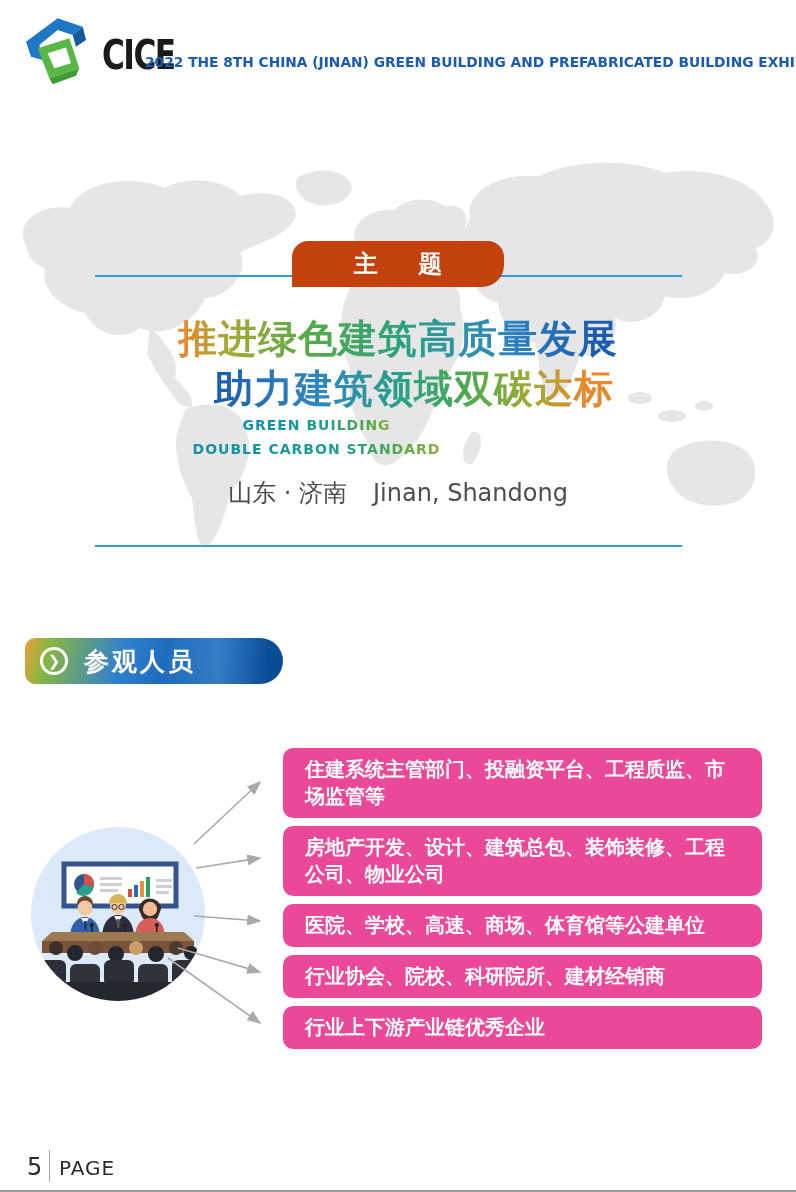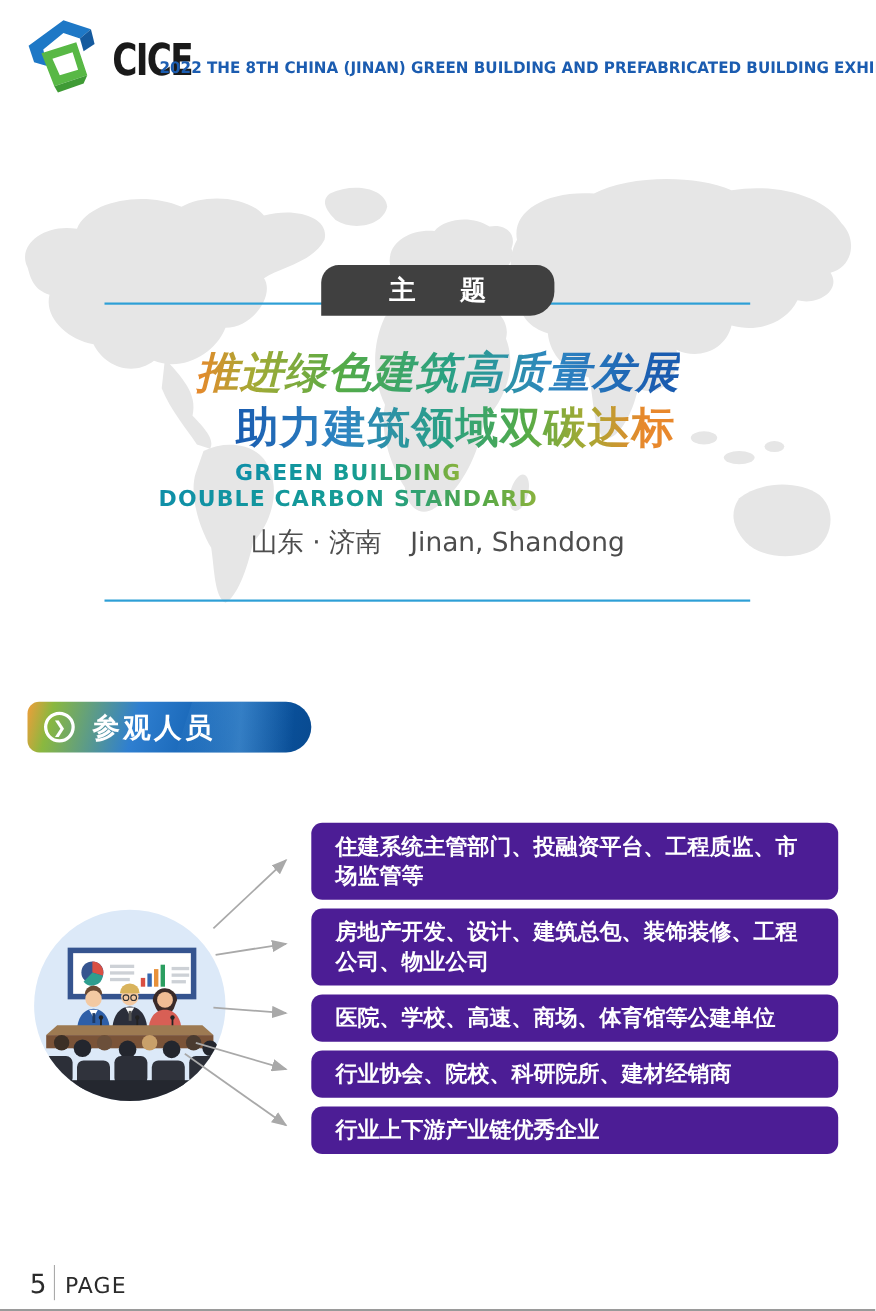--- a/index.html
+++ b/index.html
@@ -17,34 +17,34 @@
             color:#1b5cb0;white-space:nowrap;transform:scaleX(.95);transform-origin:left;}
 
   
   .map-bg{position:absolute;left:0;top:148px;width:796px;height:420px;}
 
   
   .rule{position:absolute;height:2px;background:#2d9fd6;}
   .rule-1{left:95px;width:587px;top:275px;}
   .rule-2{left:95px;width:587px;top:545px;}
   .theme-tab{position:absolute;left:50%;transform:translateX(-50%);top:241px;width:212px;height:46px;
-             background:#404040;border-radius:16px 16px 22px 0;z-index:2;
+             background:#c2410c;border-radius:16px 16px 22px 0;z-index:2;
              color:#fff;font-size:24px;font-weight:bold;text-align:center;line-height:46px;
              letter-spacing:16px;text-indent:16px;}
   .headline{position:absolute;left:0;width:796px;text-align:center;font-weight:800;
             font-size:39px;letter-spacing:1px;z-index:2;}
   .headline span{display:inline-block;-webkit-background-clip:text;background-clip:text;color:transparent;}
-  .headline-1{top:312px;font-style:italic;}
+  .headline-1{top:312px;}
   .headline-1 span{background-image:linear-gradient(90deg,#e8882c 0%,#a3aa35 12%,#55ab47 30%,#2aa183 52%,#2f86c2 74%,#1a5cb0 95%);
                    -webkit-background-clip:text;background-clip:text;}
   .headline-2{top:362px;padding-left:16px;}
   .headline-2 span{background-image:linear-gradient(90deg,#1a5cb0 0%,#2f86c2 25%,#2aa183 48%,#55ab47 66%,#a3aa35 79%,#e8882c 93%);
                    -webkit-background-clip:text;background-clip:text;}
   .subline{position:absolute;left:0;width:633px;text-align:center;font-weight:bold;
-           font-size:20px;letter-spacing:1px;z-index:2;}
+           font-size:14px;letter-spacing:1px;z-index:2;}
   .subline span{display:inline-block;background-image:linear-gradient(90deg,#0f8fa8 0%,#169d93 55%,#55a847 85%,#8bb33f 100%);
                 -webkit-background-clip:text;background-clip:text;color:transparent;}
   .subline-1{top:417px;}
   .subline-2{top:441px;}
   .location{position:absolute;left:0;top:477px;width:796px;text-align:center;
             font-size:24px;color:#4d4d4d;z-index:2;}
   .location .cn{margin-right:26px;}
 
   
   .section-pill{position:absolute;left:25px;top:638px;width:258px;height:46px;border-radius:12px 26px 26px 12px;
@@ -55,21 +55,21 @@
                 transform:skewX(-18deg);}
   .pill-chevron{width:28px;height:28px;border:3px solid #fff;border-radius:50%;margin-left:15px;
                 display:flex;align-items:center;justify-content:center;color:#fff;
                 font-size:15px;font-weight:bold;box-sizing:border-box;flex:none;}
   .pill-label{color:#fff;font-size:25px;font-weight:bold;letter-spacing:3px;margin-left:16px;position:relative;z-index:1;text-align:right;}
 
   .illustration{position:absolute;left:28px;top:822px;width:180px;height:185px;}
   .arrows{position:absolute;left:150px;top:756px;width:140px;height:290px;}
 
   .boxes{position:absolute;left:283px;top:748px;width:479px;display:flex;flex-direction:column;gap:8px;}
-  .visitor-box{background:#4c1d95;border-radius:10px;color:#fff;font-weight:bold;
+  .visitor-box{background:#ec4899;border-radius:10px;color:#fff;font-weight:bold;
                font-size:20px;line-height:27px;padding:8px 22px;box-sizing:border-box;}
 
   
   .footer-num{position:absolute;left:27px;top:1153px;font-size:24px;color:#2b2b2b;}
   .footer-div{position:absolute;left:49px;top:1150px;width:1px;height:32px;background:#aaa;}
   .footer-label{position:absolute;left:59px;top:1156px;font-size:20px;letter-spacing:1px;color:#2b2b2b;}
   .bottom-rule{position:absolute;left:0;bottom:0;width:796px;height:2px;background:#9a9a9a;}
 </style>
 </head>
 <body>

